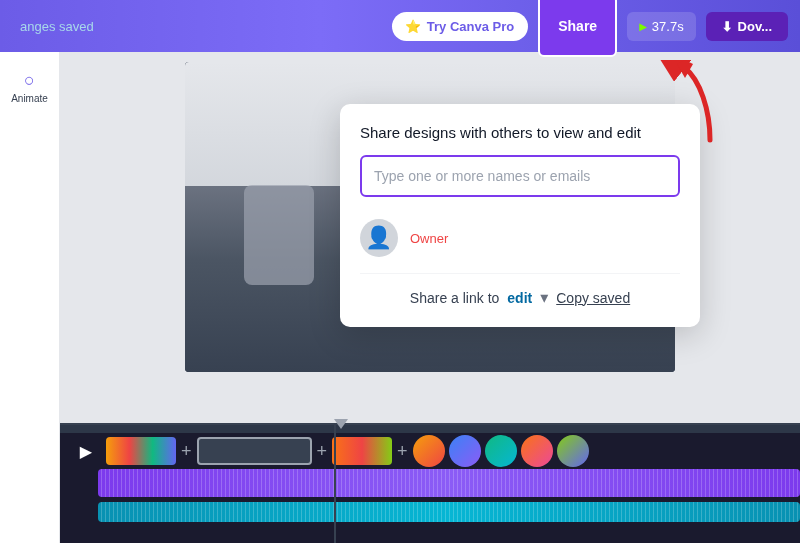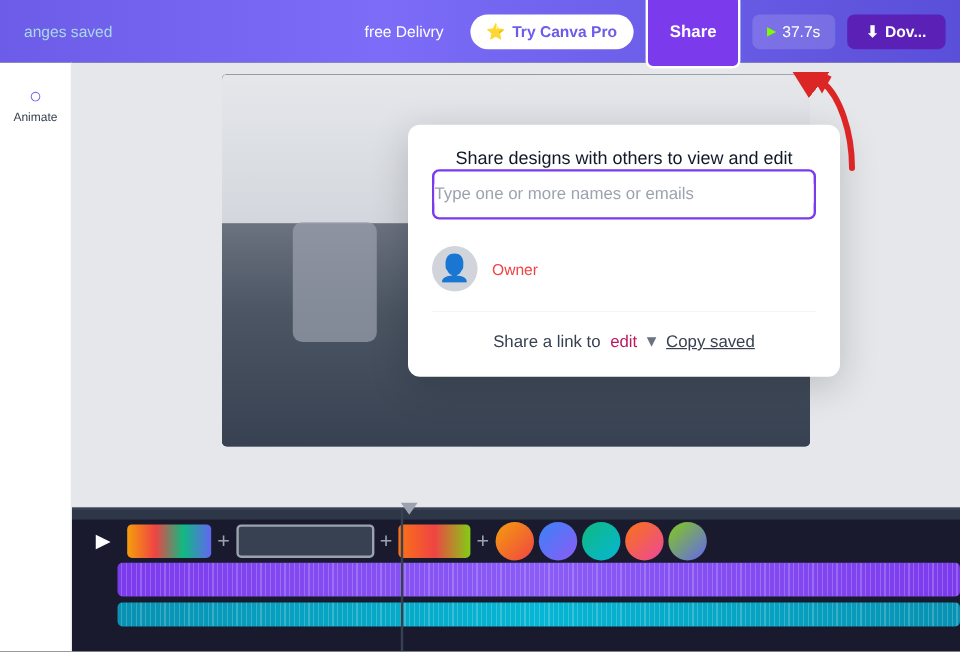--- a/index.html
+++ b/index.html
@@ -85,24 +85,24 @@
       background: #9ca3af; border-radius: 8px; opacity: 0.7;
     }
 
     
     .share-popup {
       position: absolute; top: 52px; right: 100px;
       background: white; border-radius: 10px; width: 360px;
       box-shadow: 0 8px 32px rgba(0,0,0,0.18); z-index: 100; padding: 20px;
     }
     .share-title {
-      font-size: 15px; color: #111827; text-align: center; font-weight: 400;
+      font-size: 15px; color: #111827; margin-bottom: 14px; font-weight: 400;
     }
     .share-input-wrapper {
-      border: 2px solid #7c3aed; border-radius: 6px; padding: 10px 0; margin-bottom: 16px;
+      border: 2px solid #7c3aed; border-radius: 6px; padding: 10px 12px; margin-bottom: 16px;
     }
     .share-input {
       border: none; outline: none; width: 100%; font-size: 14px; color: #374151;
     }
     .share-input::placeholder { color: #9ca3af; }
     .user-row {
       display: flex; align-items: center; gap: 12px; padding: 6px 0;
     }
     .user-avatar {
       width: 38px; height: 38px; border-radius: 50%; background: #d1d5db;
@@ -113,21 +113,21 @@
     .user-name { font-size: 14px; color: #111827; font-weight: 500; }
     .user-email-blur {
       height: 12px; background: #e5e7eb; border-radius: 3px; width: 120px; margin-top: 4px;
     }
     .user-role { font-size: 13px; color: #ef4444; }
     .share-link-row {
       display: flex; align-items: center; justify-content: center; gap: 8px;
       padding-top: 14px; border-top: 1px solid #f3f4f6; margin-top: 10px;
     }
     .share-link-text { font-size: 14px; color: #374151; text-align: center; }
-    .share-link-edit { font-weight: 400; color: #be185d; }
+    .share-link-edit { font-weight: 700; color: #0369a1; }
     .share-link-dropdown { cursor: pointer; color: #6b7280; }
     .copy-link-btn {
       background: none; border: none; color: #374151; font-size: 14px;
       text-decoration: underline; cursor: pointer; font-weight: 500;
     }
 
     
     .red-arrow {
       position: absolute; top: 8px; right: 155px; z-index: 200;
       width: 0; height: 0; pointer-events: none;
@@ -184,21 +184,20 @@
     .video-clips-row { display: flex; align-items: center; gap: 3px; flex: 1; }
     .audio-row { display: flex; align-items: center; gap: 6px; margin-left: 38px; margin-right: 0; }
     .audio-row-2 { display: flex; align-items: center; gap: 6px; margin-left: 38px; margin-right: 0; margin-bottom: 0; height: 24px; }
   </style>
 </head>
 <body>
 
 <div class="topbar">
   <div class="topbar-left">anges saved</div>
   <div class="topbar-center">
-    <button class="btn-free-delivery">free Delivry</button>
     <button class="btn-try-pro">
       <span>⭐</span>
       <span>Try Canva Pro</span>
     </button>
     <button class="btn-share">Share</button>
     <button class="btn-timer">
       <span class="play-icon">▶</span>
       <span>37.7s</span>
     </button>
     <button class="btn-download">

